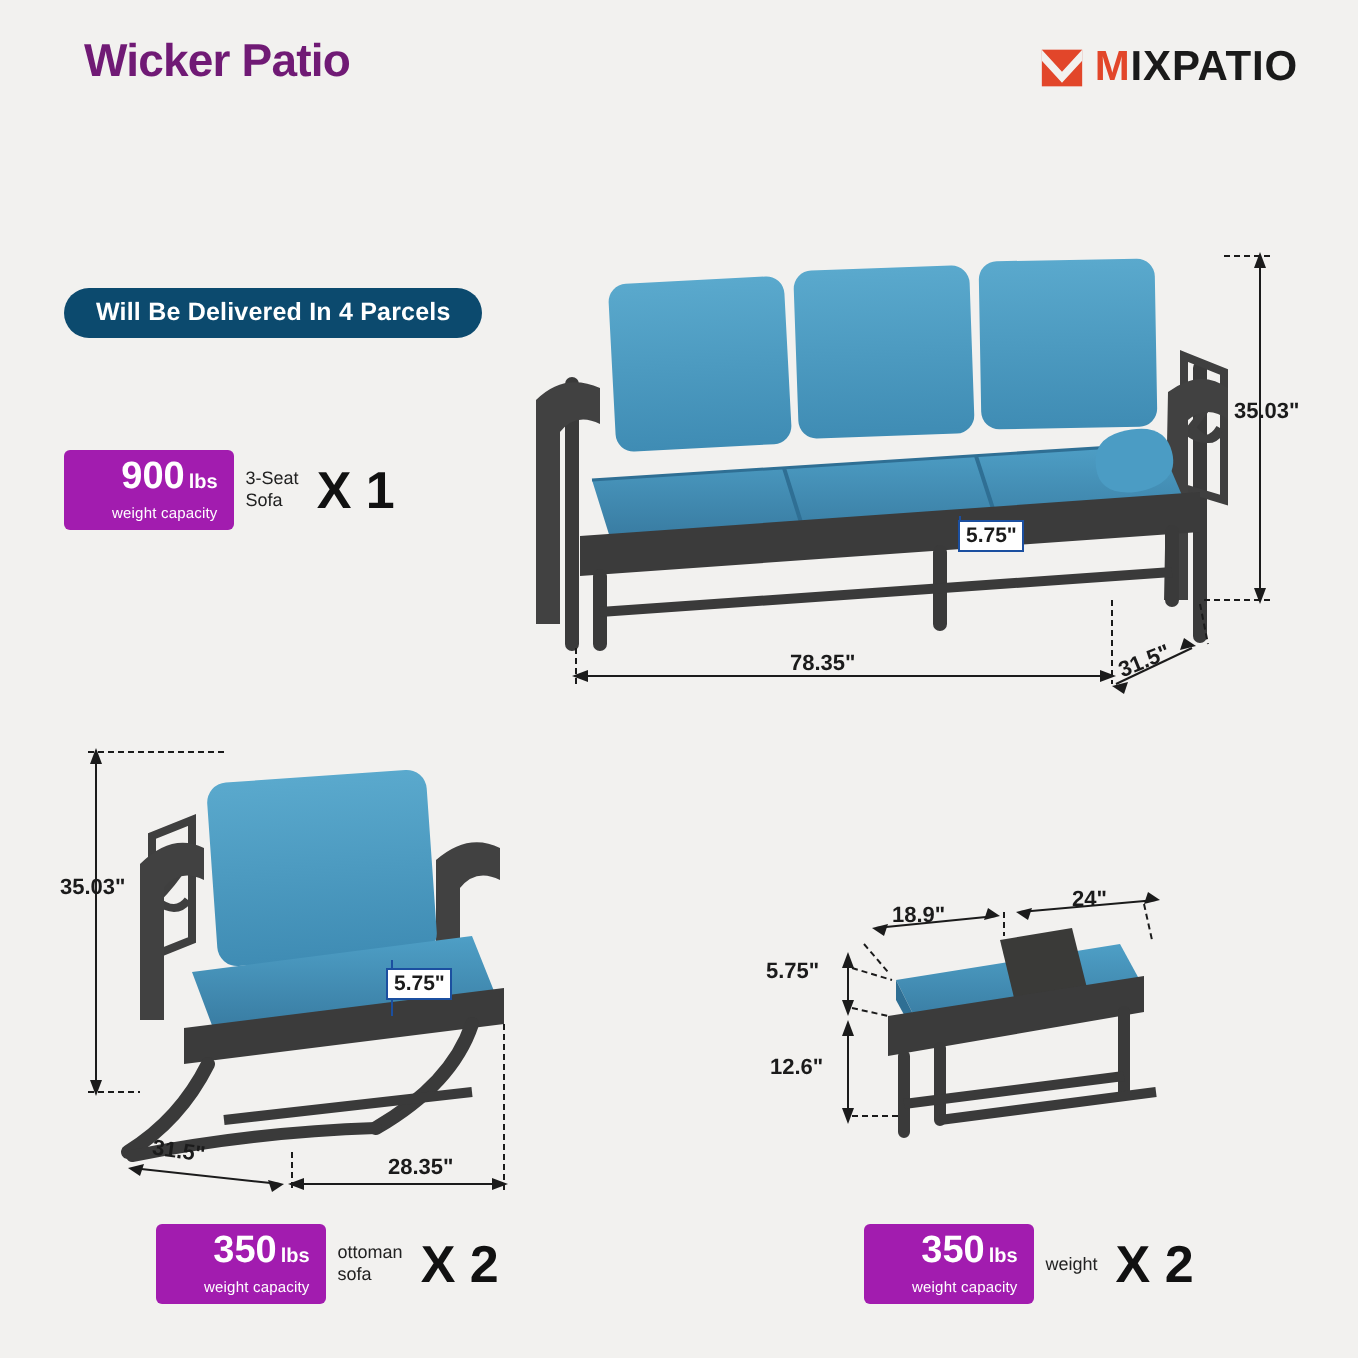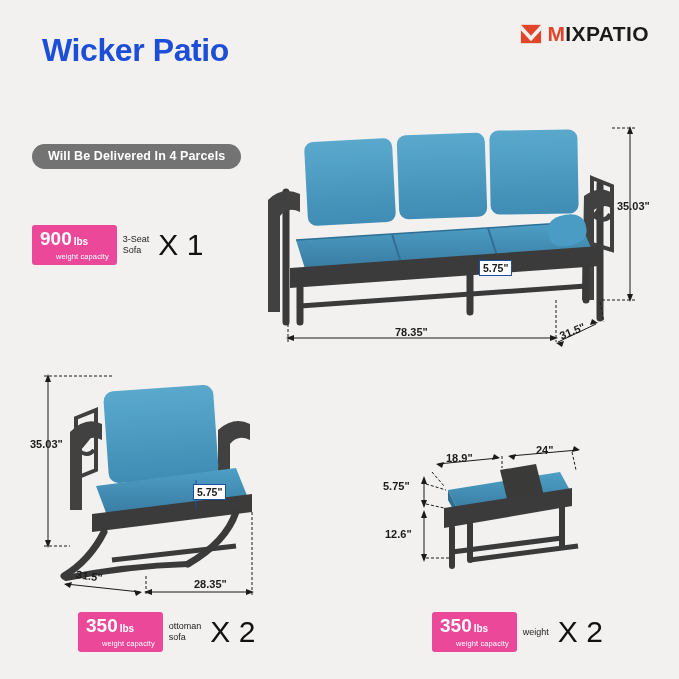--- a/index.html
+++ b/index.html
@@ -8,31 +8,31 @@
     background:#f2f1ef;
     font-family:"Liberation Sans", sans-serif;
     color:#111;
     overflow:hidden;
     position:relative;
   }
   .page{position:relative;width:679px;height:679px;}
 
   
   .title{
-    position:absolute;left:42px;top:32px;
-    font-size:32px;line-height:36px;font-weight:bold;
-    letter-spacing:-0.4px;color:#1d4ed8;
+    position:absolute;left:42px;top:12px;
+    font-size:23px;line-height:36px;font-weight:bold;
+    letter-spacing:-0.4px;color:#701a75;
   }
   .subtitle{
     position:absolute;left:42px;top:106px;
     font-size:19px;font-weight:bold;color:#2b2b2b;
   }
   .delivery-badge{
     position:absolute;left:32px;top:144px;
-    background:#737373;color:#fff;
+    background:#0c4a6e;color:#fff;
     border-radius:14px;
     padding:5px 16px 6px 16px;
     font-size:12.5px;font-weight:bold;
     letter-spacing:0.1px;
     white-space:nowrap;
   }
 
   
   .logo{
     position:absolute;right:30px;top:22px;
@@ -42,36 +42,36 @@
   .logo-text{
     font-size:21px;font-weight:bold;letter-spacing:0.4px;color:#1a1a1a;
   }
 
   
   .cap{
     position:absolute;
     display:flex;align-items:stretch;
   }
   .cap-box{
-    background:#ec4899;color:#fff;
+    background:#a21caf;color:#fff;
     border-radius:3px;
     padding:4px 8px 4px 8px;
-    text-align:left;
+    text-align:right;
     min-width:58px;
   }
   .cap-num{font-size:19px;font-weight:bold;line-height:19px;}
   .cap-num .lbs{font-size:10px;font-weight:bold;margin-left:2px;}
   .cap-sub{font-size:7.5px;line-height:9px;margin-top:1px;letter-spacing:0.1px;margin-left:16px;}
   .cap-type{
     align-self:center;margin-left:6px;
     font-size:9px;line-height:11px;color:#222;font-weight:normal;
   }
   .cap-qty{
     align-self:center;margin-left:9px;
-    font-size:30px;font-weight:normal;color:#111;
+    font-size:26px;font-weight:bold;color:#111;
   }
 
   
   .dim{
     position:absolute;font-size:11px;font-weight:bold;color:#1b1b1b;
     white-space:nowrap;
   }
   .dim-box{
     position:absolute;font-size:10.5px;font-weight:bold;color:#1b1b1b;
     background:#fff;border:1px solid #1b4fa0;

